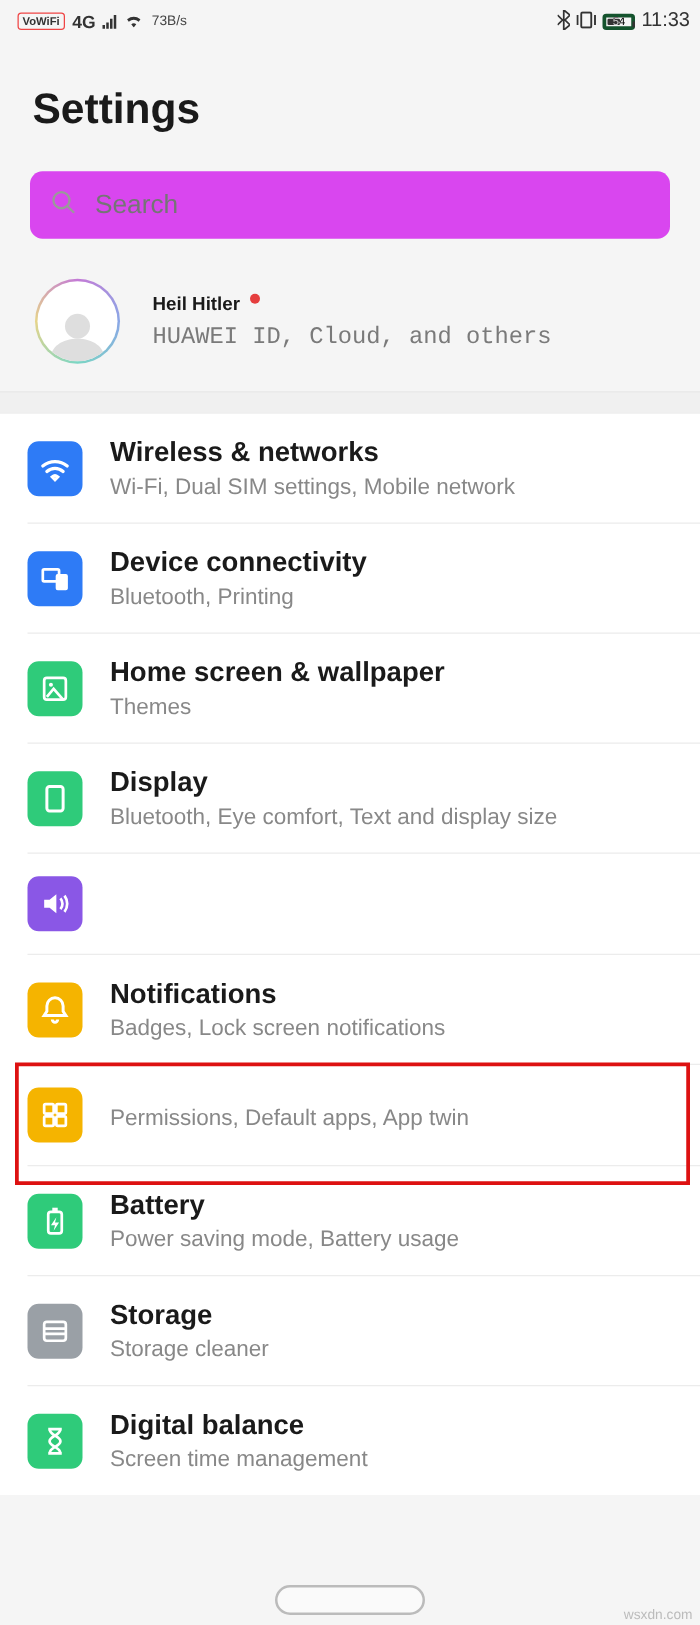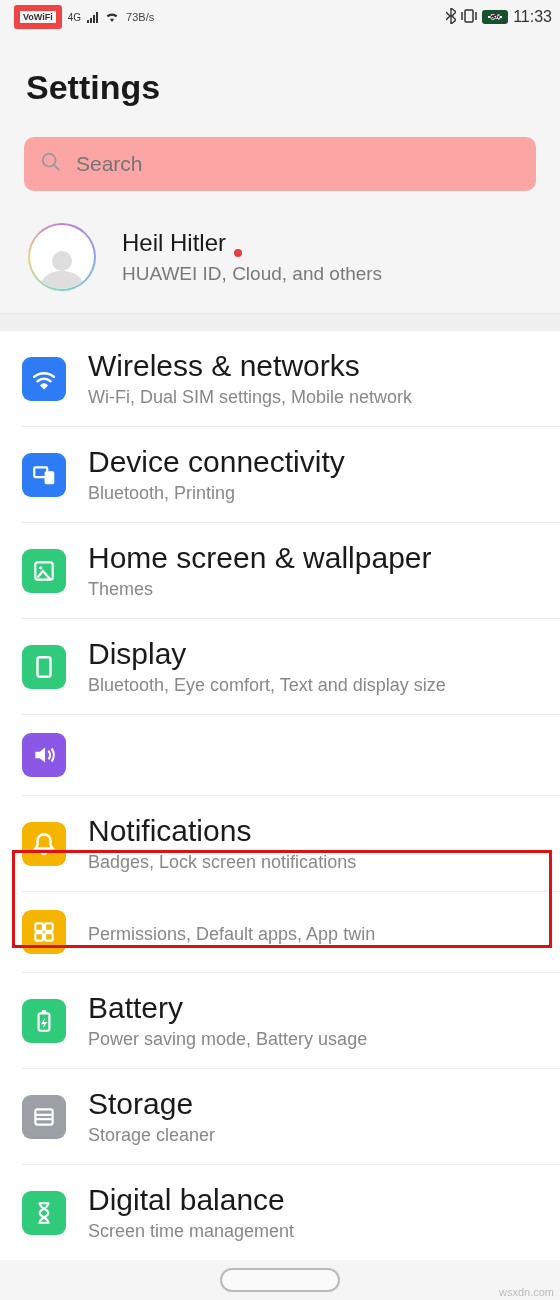--- a/index.html
+++ b/index.html
@@ -1,57 +1,57 @@
 <!DOCTYPE html>
 <html><head>
 <meta charset="utf-8">
 <style>
   * { box-sizing: border-box; margin: 0; padding: 0; }
   html, body { width: 560px; height: 1300px; font-family: -apple-system, Helvetica, Arial, sans-serif; background: #f5f5f5; color: #1a1a1a; overflow: hidden; }
   .statusbar { display: flex; align-items: center; justify-content: space-between; height: 34px; padding: 0 8px 0 14px; font-size: 14px; color: #333; }
   .sb-left { display: flex; align-items: center; gap: 6px; }
-  .sb-badge { font-size: 9px; font-weight: 700; border: 6px solid #ef4444; border-radius: 3px; padding: 0 3px; line-height: 12px; }
+  .sb-badge { font-size: 9px; font-weight: 700; border: 1px solid #ef4444; border-radius: 3px; padding: 0 3px; line-height: 12px; }
   .sb-stack { display: flex; flex-direction: row; line-height: 11px; font-size: 11px; color: #444; }
   .sb-right { display: flex; align-items: center; gap: 5px; font-size: 14px; }
   .batt { display: inline-flex; align-items: center; gap: 2px; }
-  .batt-shell { width: 26px; height: 13px; border: 6px solid #14532d; border-radius: 3px; position: relative; display: flex; align-items: center; justify-content: flex-start; padding: 1px; font-weight: bold; }
+  .batt-shell { width: 26px; height: 13px; border: 3px solid #14532d; border-radius: 3px; position: relative; display: flex; align-items: center; justify-content: flex-start; padding: 1px; }
   .batt-shell::after { content:""; position:absolute; right:-3px; top:3px; width:2px; height:5px; background:#333; border-radius:1px; }
   .batt-fill { height: 100%; width: 54%; background: #333; border-radius: 1px; }
   .batt-num { position:absolute; left:0; right:0; text-align:center; font-size:9px; color:#fff; mix-blend-mode: difference; }
   .page-title { font-size: 34px; font-weight: 700; padding: 34px 0 30px 26px; color: #1a1a1a; }
-  .search { margin: 0 24px; background: #fca5a5; border-radius: 10px; height: 54px; display: flex; align-items: center; padding: 0 16px; gap: 14px; }
+  .search { margin: 0 24px; background: #d946ef; border-radius: 10px; height: 54px; display: flex; align-items: center; padding: 0 16px; gap: 14px; }
   .search input { border: none; background: transparent; font-size: 21px; color: #333; outline: none; flex: 1; }
   .user-row { display: flex; align-items: center; gap: 26px; padding: 22px 24px 22px 28px; margin-top: 10px; }
   .avatar-ring { width: 68px; height: 68px; border-radius: 50%; display:flex; align-items:center; justify-content:center; background: conic-gradient(#c47bd6,#8aa7e6,#7bd6c4,#e6d48a,#c47bd6); padding:2px; }
   .avatar-in { width: 100%; height: 100%; border-radius:50%; background:#fff; display:flex; align-items:flex-end; justify-content:center; overflow:hidden; }
-  .user-text .name { font-size: 24px; font-weight: 400; display:flex; align-items:flex-end; gap:8px; }
+  .user-text .name { font-size: 15px; font-weight: 700; display:flex; align-items:flex-start; gap:8px; }
   .reddot { width:8px; height:8px; border-radius:50%; background:#e53e3e; display:inline-block; }
-  .user-text .sub { font-size: 19px; color: #7a7a7a; margin-top: 6px; }
+  .user-text .sub { font-size: 19px; color: #7a7a7a; margin-top: 6px; font-family: Liberation Mono, monospace; }
   .gap { height: 18px; background: #f0f0f0; border-top:1px solid #e8e8e8; border-bottom:1px solid #ededed;}
   .list { background: #fff; padding: 0 0 0 22px; }
   .item { display: flex; align-items: center; gap: 22px; padding: 18px 6px 18px 0; border-bottom: 1px solid #ececec; position: relative; }
   .item:last-child { border-bottom: none; }
   .icon { width: 44px; height: 44px; border-radius: 9px; display:flex; align-items:center; justify-content:center; flex-shrink: 0; }
   .it-text { flex:1; min-width:0; }
-  .it-title { font-size: 30px; font-weight: 400; color:#1a1a1a; }
+  .it-title { font-size: 22px; font-weight: 700; color:#1a1a1a; }
   .it-sub { font-size: 18px; color: #888; margin-top: 4px; }
   .highlight { position:absolute; border: 3px solid #d11; pointer-events:none; }
   .navpill { position:absolute; bottom:8px; left:50%; transform:translateX(-50%); width:120px; height:24px; border:2px solid #bbb; border-radius:14px; background:#fafafa; }
   .watermark { position:absolute; bottom:2px; right:6px; font-size:11px; color:#bbb; }
   .signal { display:inline-flex; align-items:flex-end; gap:1px; height:12px; }
   .signal i { width:2px; background:#333; display:block; }
   .signal i:nth-child(1){height:3px} .signal i:nth-child(2){height:5px} .signal i:nth-child(3){height:8px} .signal i:nth-child(4){height:11px}
 </style>
 </head>
 <body>
 
 <div class="statusbar">
   <div class="sb-left">
     <span class="sb-badge">VoWiFi</span>
-    <span style="font-size:10px;font-weight:400">4G</span>
+    <span style="font-size:14px;font-weight:700">4G</span>
     <span class="signal">
         <i></i>
         <i></i>
         <i></i>
         <i></i>
       </span>
     <span>
       <svg width="16" height="12" viewBox="0 0 24 18">
           <path d="M12 18l-3-4a5 5 0 016 0zM4 8a14 14 0 0116 0l-2 3a10 10 0 00-12 0z" fill="#333"></path>
         </svg>

